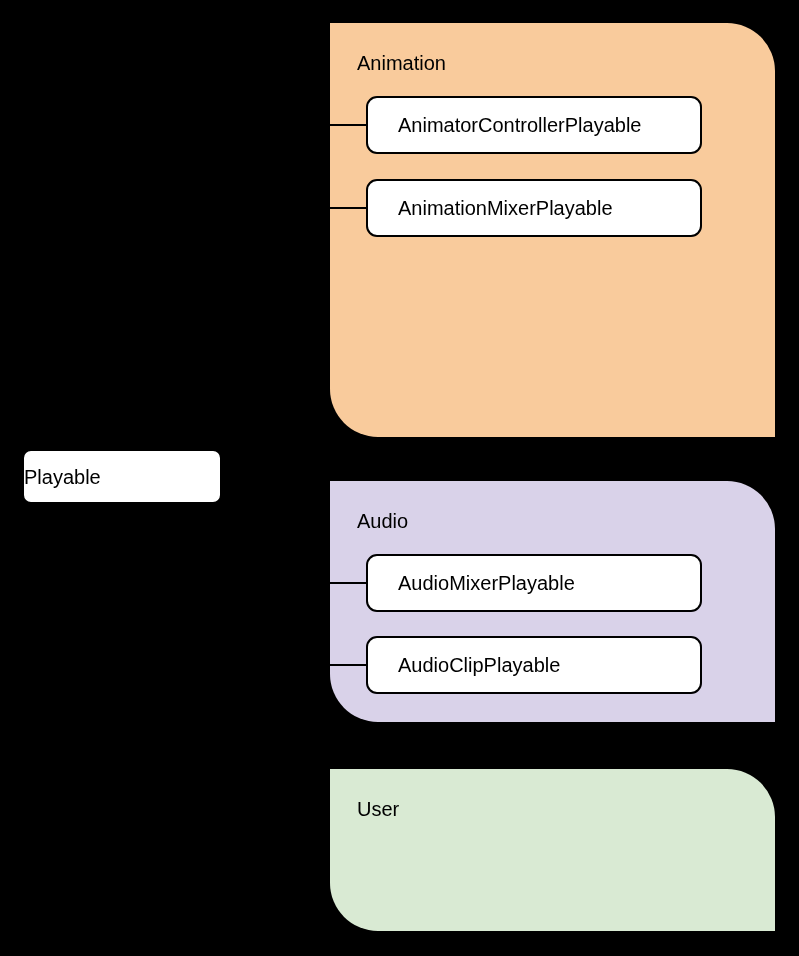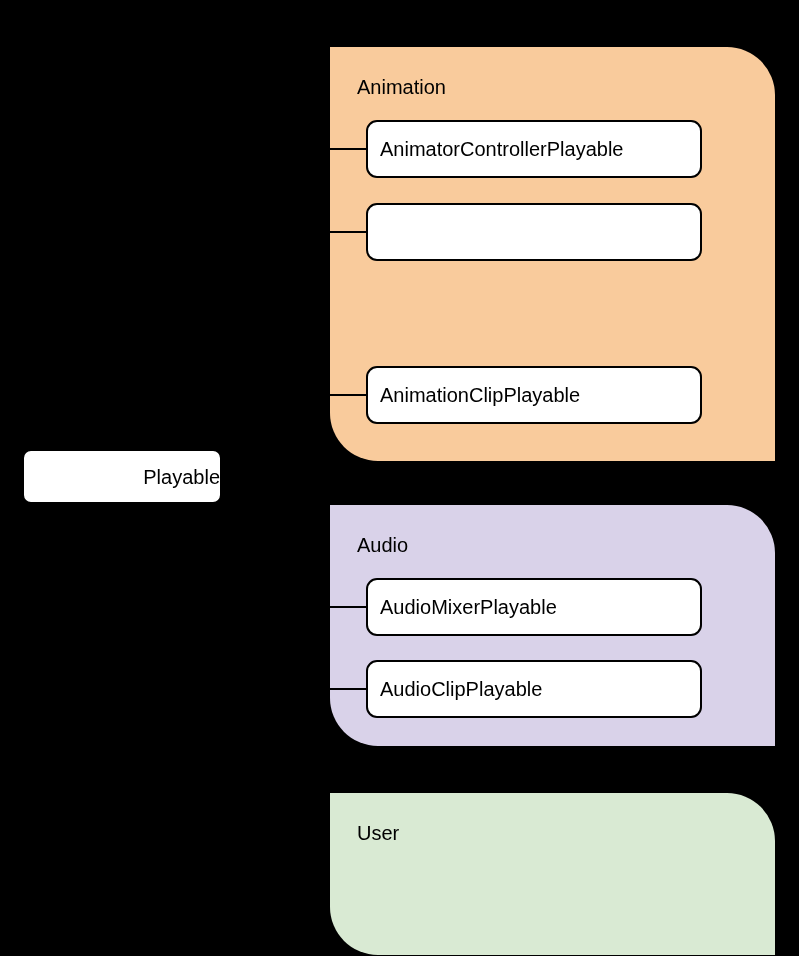--- a/index.html
+++ b/index.html
@@ -21,45 +21,44 @@
     display: flex;
     align-items: center;
     font-size: 20px;
     line-height: 1;
     white-space: nowrap;
   }
   .root-node {
     left: 22px; top: 449px;
     width: 200px; height: 55px;
     border-radius: 9px;
-    justify-content: flex-end;
+    justify-content: flex-start;
   }
 
   .group {
     position: absolute;
     left: 330px;
     width: 445px;
     border-radius: 0 48px 0 48px;
-    margin-top: 24px;
   }
   .group-animation { top: 23px;  height: 414px; }
   .group-audio     { top: 481px; height: 241px; text-align: right; }
   .group-user      { top: 769px; height: 162px; }
 
   .group-title {
     position: absolute;
     left: 27px; top: 29px;
     font-size: 20px;
   }
 
   .child {
     left: 36px;
     width: 336px; height: 58px;
     border-radius: 11px;
-    padding-left: 12px;
+    padding-left: 30px;
   }
   .stub {
     position: absolute;
     left: -38px; top: 50%;
     margin-top: -1px;
     width: 38px; height: 2px;
     background: #000;
   }
 </style>
 </head>
@@ -73,24 +72,21 @@
 
   <div class="group group-animation" style="background: rgb(249, 203, 156);">
     <div class="group-title">Animation</div>
 
     <div class="node child" style="top:73px">
       <span class="stub"></span>
       <span>AnimatorControllerPlayable</span>
     </div>
     <div class="node child" style="top:156px">
       <span class="stub"></span>
-    </div>
-    <div class="node child" style="top:319px">
-      <span class="stub"></span>
-      <span>AnimationClipPlayable</span>
+      <span>AnimationMixerPlayable</span>
     </div>
   </div>
 
   <div class="group group-audio" style="background: rgb(217, 210, 233);">
     <div class="group-title">Audio</div>
 
     <div class="node child" style="top:155px">
       <span class="stub"></span>
       <span>AudioClipPlayable</span>
     </div>

